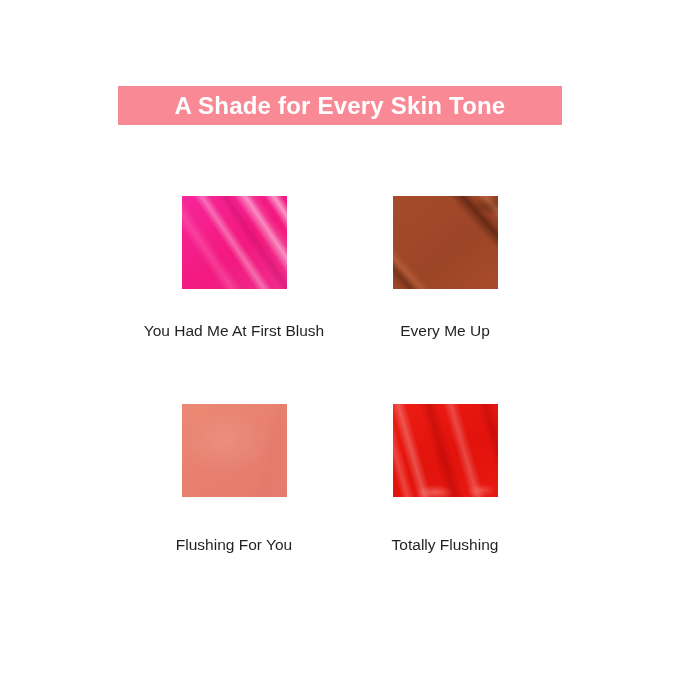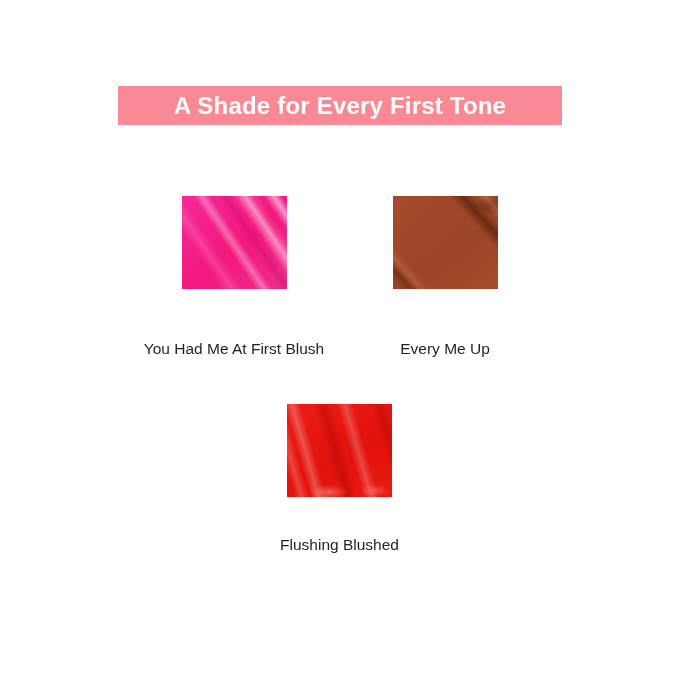--- a/index.html
+++ b/index.html
@@ -73,21 +73,21 @@
     overflow: hidden;
     flex: none;
   }
   .swatch .sheen {
     position: absolute;
     inset: 0;
     pointer-events: none;
   }
 
   .cap {
-    margin-top: 52px;
+    margin-top: 34px;
     font-size: 15.5px;
     color: #231f20;
     white-space: nowrap;
     line-height: 1;
     font-family: "Liberation Sans", sans-serif;
   }
   .row-bottom .cap { margin-top: 40px; }
 
   
 
@@ -160,21 +160,21 @@
       radial-gradient(ellipse 20px 9px at 84% 93%, rgba(255,170,165,.34), rgba(255,170,165,0) 74%),
       linear-gradient(74deg, rgba(120,0,0,0) 84%, rgba(120,0,0,.22) 90%, rgba(120,0,0,0) 96%);
   }
 </style>
 </head>
 <body>
 
 <div id="page">
 
   <div class="banner">
-    <span class="banner-title">A Shade for Every First Tone</span>
+    <span class="banner-title">A Shade for Every Skin Tone</span>
   </div>
 
   <div class="row row-top">
 
     <div class="cell">
       <div class="swatch sw-pink">
         <div class="sheen"></div>
       </div>
       <div class="cap">You Had Me At First Blush</div>
     </div>
@@ -184,23 +184,29 @@
         <div class="sheen"></div>
       </div>
       <div class="cap">Every Me Up</div>
     </div>
 
 
   </div>
 
   <div class="row row-bottom">
 
+    <div class="cell">
+      <div class="swatch sw-coral">
+        <div class="sheen"></div>
+      </div>
+      <div class="cap">Flushing For You</div>
+    </div>
 
     <div class="cell">
       <div class="swatch sw-red">
         <div class="sheen"></div>
       </div>
-      <div class="cap">Flushing Blushed</div>
+      <div class="cap">Totally Flushing</div>
     </div>
 
   </div>
 
 </div>
 
 </body></html>

